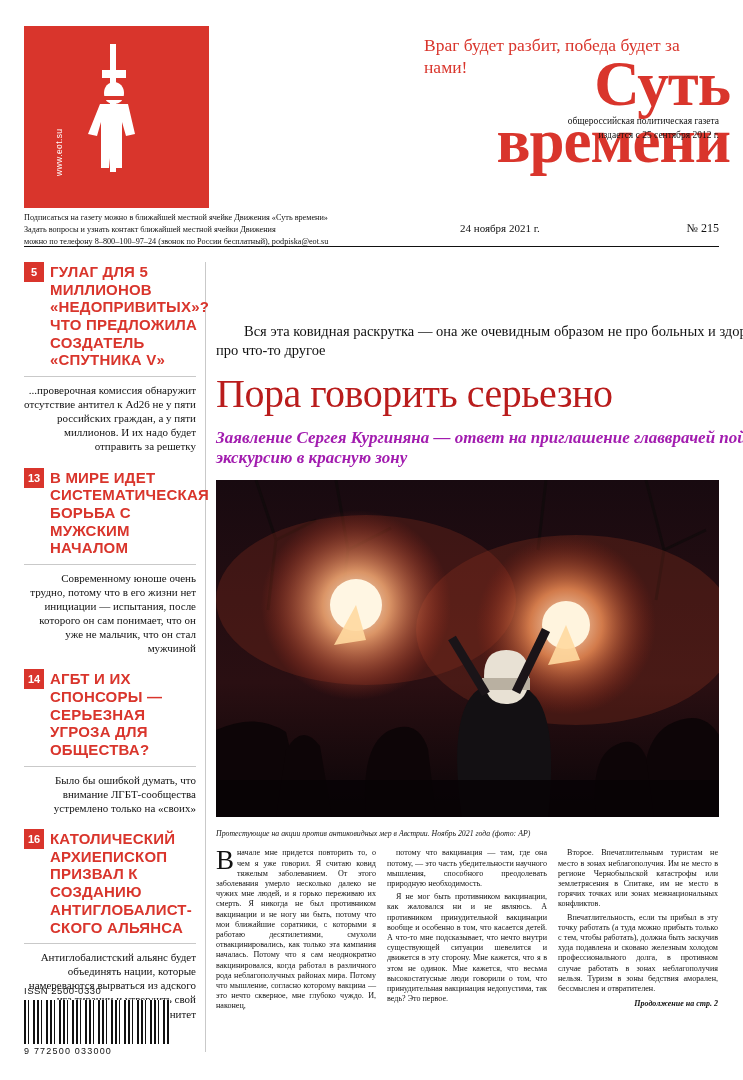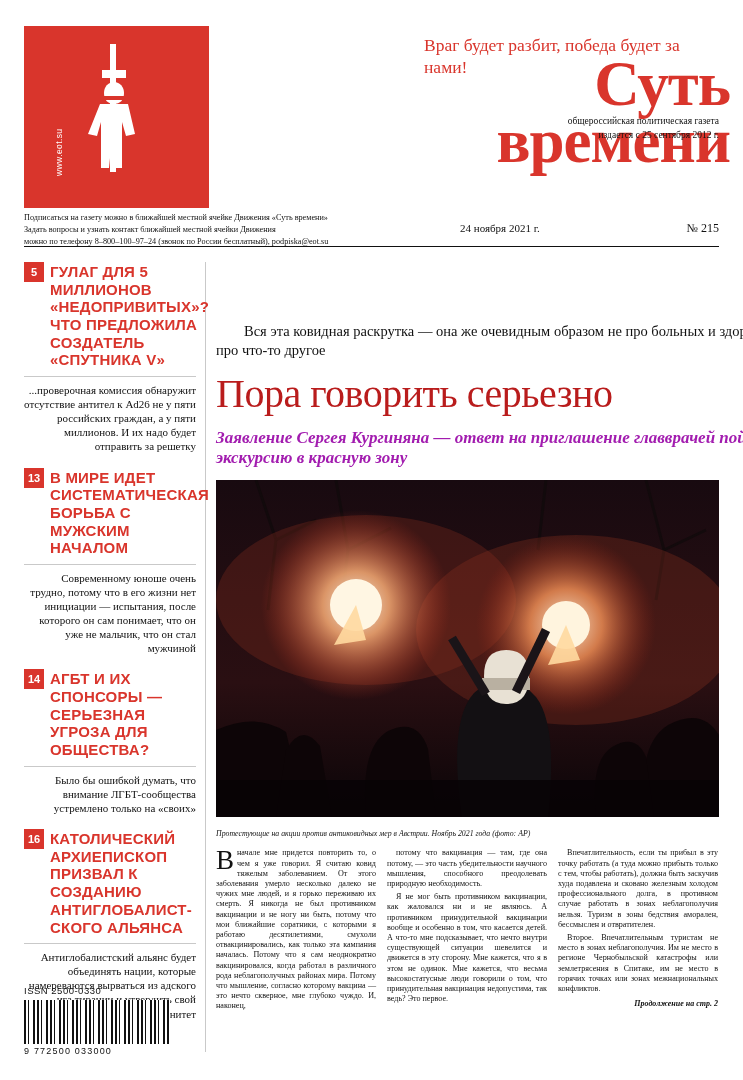--- a/index.html
+++ b/index.html
@@ -327,20 +327,20 @@
 
     <div class="cols">
       <div class="col">
         <p class="noind"><span class="dropcap">В</span><span>начале мне придется повторить то, о чем я уже говорил. Я считаю ковид тяжелым заболеванием. От этого заболевания умерло несколько далеко не чужих мне людей, и я горько переживаю их смерть. Я никогда не был противником вакцинации и не ногу ни быть, потому что мои ближайшие соратники, с которыми я работаю десятилетиями, смухоли отвакцинировались, как только эта кампания началась. Потому что я сам неоднократно вакцинировался, когда работал в различного рода неблагополучных районах мира. Потому что мышление, согласно которому вакцина — это нечто скверное, мне глубоко чуждо. И, наконец,</span></p>
       </div>
       <div class="col">
         <p>потому что вакцинация — там, где она потому, — это часть убедительности научного мышления, способного преодолевать природную необходимость.</p>
         <p>Я не мог быть противником вакцинации, как жаловался ни и не являюсь. А противником принудительной вакцинации вообще и особенно в том, что касается детей. А что-то мне подсказывает, что нечто внутри существующей ситуации шевелится и движется в эту сторону. Мне кажется, что я в этом не одинок. Мне кажется, что весьма высокостатусные люди говорили о том, что принудительная вакцинация недопустима, так ведь? Это первое.</p>
       </div>
       <div class="col">
+        <p>Второе. Впечатлительным туристам не место в зонах неблагополучия. Им не место в регионе Чернобыльской катастрофы или землетрясения в Спитаке, им не место в горячих точках или зонах межнациональных конфликтов.</p>
         <p>Впечатлительность, если ты прибыл в эту точку работать (а туда можно прибыть только с тем, чтобы работать), должна быть заскучив худа подавлена и сковано железным холодом профессионального долга, в противном случае работать в зонах неблагополучия нельзя. Туризм в зоны бедствия аморален, бессмыслен и отвратителен.</p>
-        <p>Второе. Впечатлительным туристам не место в зонах неблагополучия. Им не место в регионе Чернобыльской катастрофы или землетрясения в Спитаке, им не место в горячих точках или зонах межнациональных конфликтов.</p>
         <div class="cont">Продолжение на стр. 2</div>
       </div>
     </div>
   </div>
 
 </div>
 
 </body></html>

